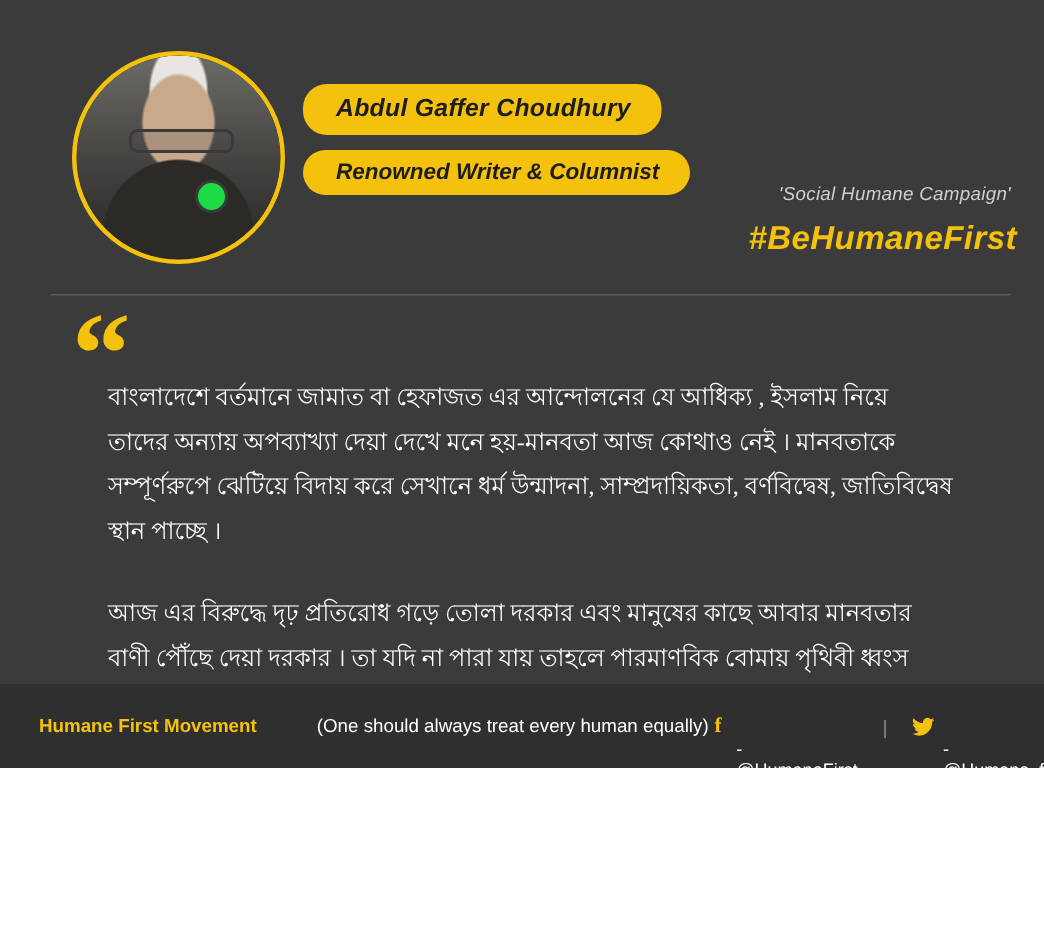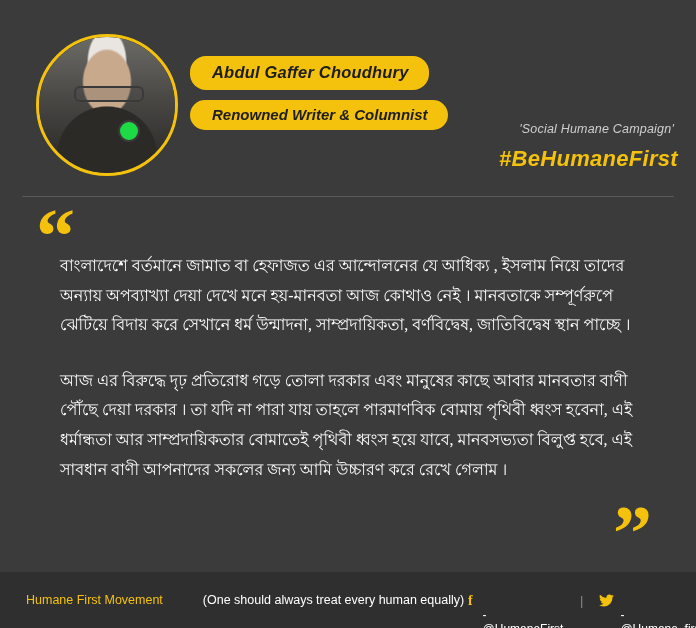--- a/index.html
+++ b/index.html
@@ -6,24 +6,25 @@
     margin: 0;
     padding: 0;
     background: #ffffff;
   }
   body {
     font-family: "Liberation Sans", sans-serif;
   }
   .poster {
     position: relative;
     width: 696px;
-    height: 628px;
+    height: 512px;
     background: #3b3b3b;
     overflow: hidden;
     box-sizing: border-box;
+    padding-left: 12px;
   }
   
   .header {
     position: relative;
     height: 196px;
   }
   .avatar-wrap {
     position: absolute;
     left: 36px;
     top: 34px;
@@ -161,21 +162,21 @@
     height: 56px;
     background: #2f2f2f;
     display: flex;
     align-items: center;
     padding: 0 26px;
     box-sizing: border-box;
   }
   .footer-brand {
     color: #f4c20d;
     font-size: 12.5px;
-    font-weight: 400;
+    font-weight: 700;
     white-space: nowrap;
   }
   .footer-tagline {
     color: #ffffff;
     font-size: 12.5px;
     margin-left: 40px;
     white-space: nowrap;
   }
   .footer-social {
     margin-left: auto;

